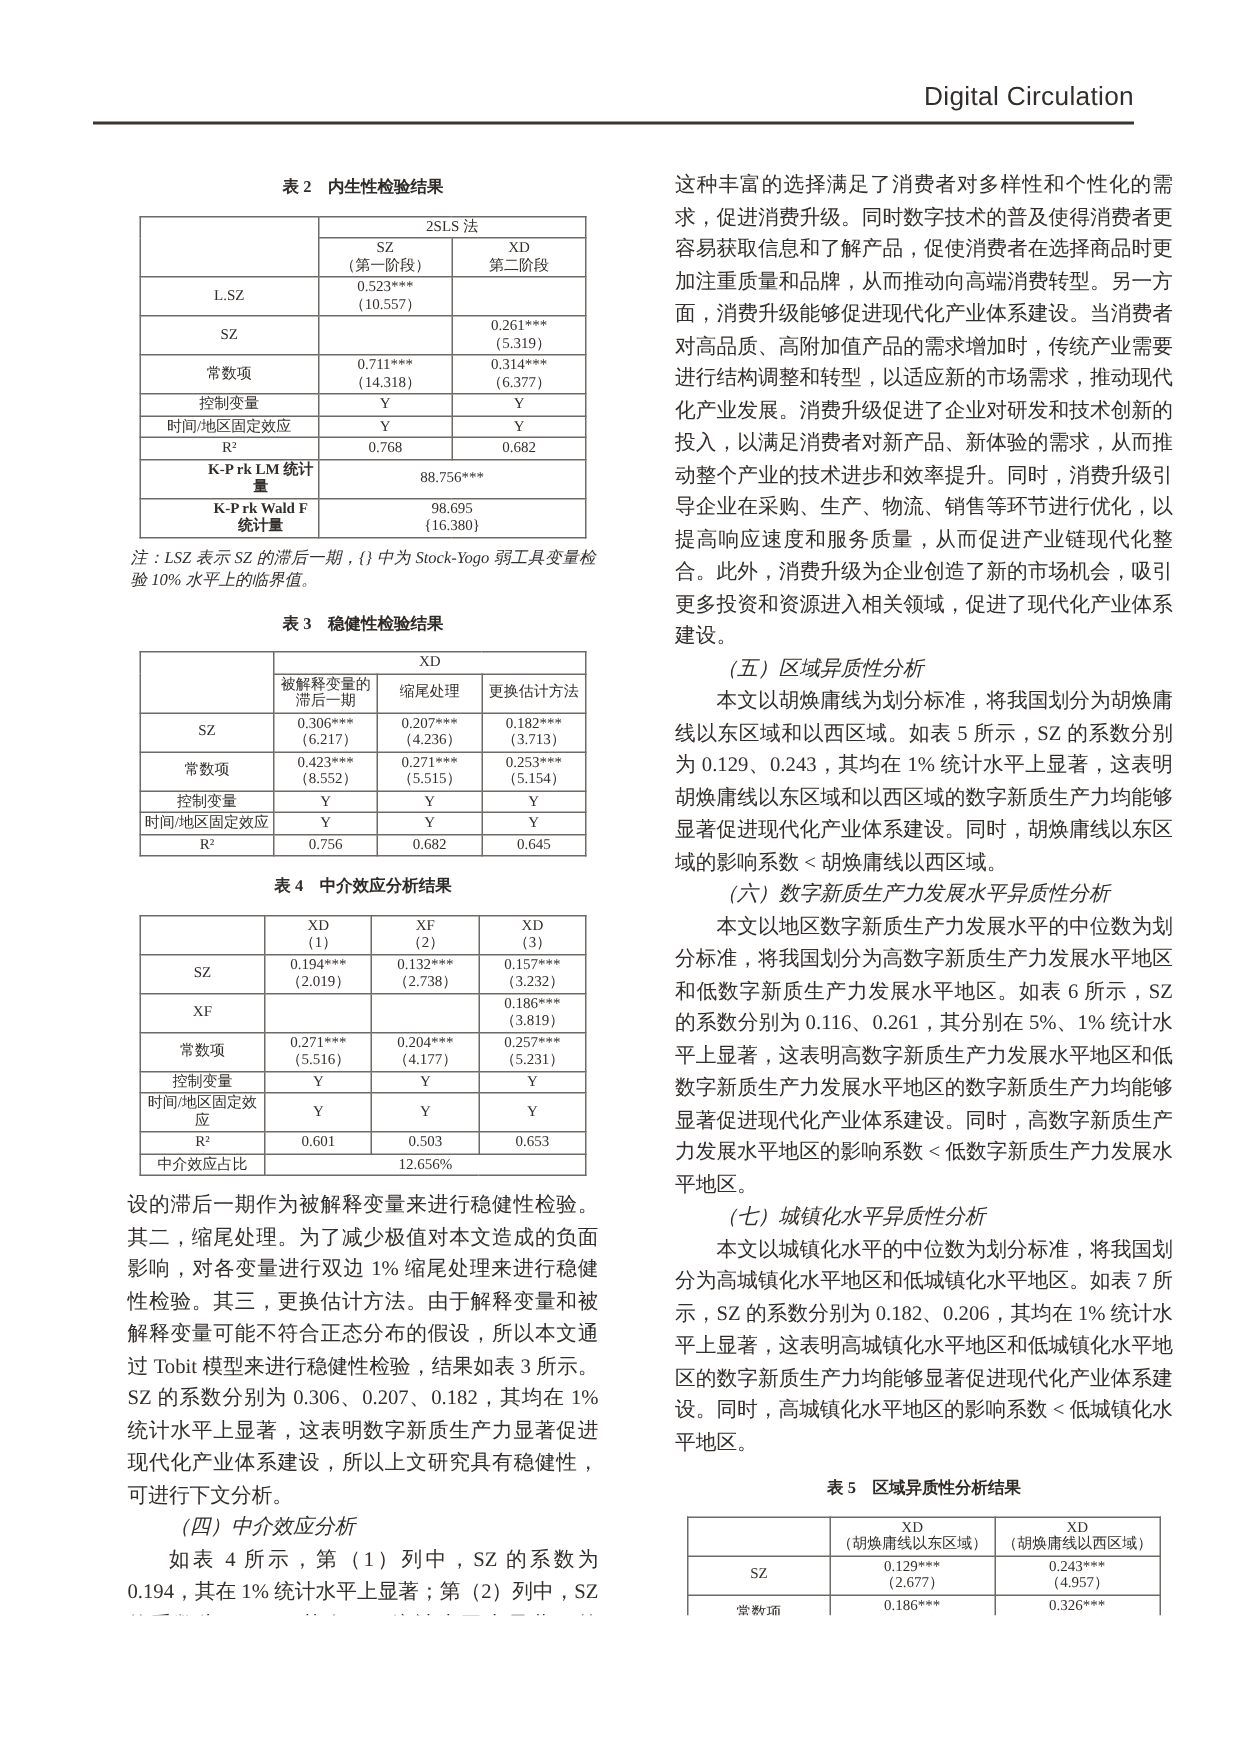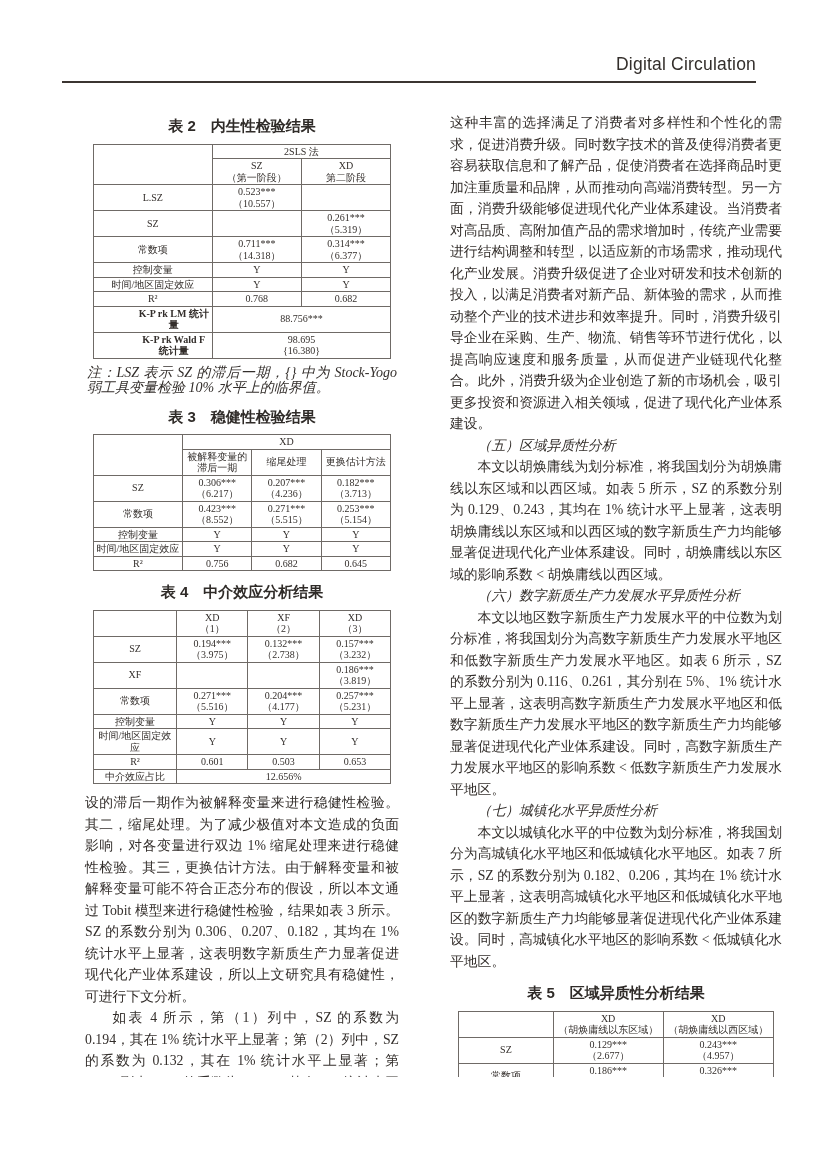--- a/index.html
+++ b/index.html
@@ -22,37 +22,37 @@
     font-size: 13.8px; line-height: 21.5px; text-align: justify; color: #332e2b;
   }
   .col-left  { left: 85px;  width: 314px; }
   .col-right { left: 450px; width: 332px; }
   .para { text-indent: 2em; }
   .para.cont { text-indent: 0; }
   .para.mt8 { margin-top: 8px; }
   .subhead { font-style: italic; text-indent: 2em; }
   
   .tcap {
-    font-family: Liberation Sans, sans-serif;
-    font-weight: bold; font-size: 15px; text-align: center;
+    font-family: Liberation Serif, serif;
+    font-weight: bold; font-size: 11px; text-align: center;
     margin: 10px 0 7px; text-indent: 0; color: #2f2b28;
   }
   .tcap.first { margin-top: 3px; }
   
   table.dt {
     width: 95%; margin: 0 auto; border-collapse: collapse;
     font-size: 10px; line-height: 11.5px; color: #332e2b; table-layout: fixed;
   }
   .dt td {
     border: 1px solid #6f6a66; text-align: center; vertical-align: middle;
     padding: 1px 2px; white-space: pre-line;
   }
   .dt td.b { font-weight: bold; padding-left: 44px; }
   .note {
-    font-size: 14px; line-height: 15.5px; font-style: italic;
+    font-size: 11px; line-height: 15.5px; font-style: italic;
     margin: 6px 2px 0; text-align: justify; text-indent: 0;
   }
   
   .page-footer {
     position: absolute; left: 62px; top: 1103px; width: 694px; text-align: right;
     font-family: "Liberation Sans", "DejaVu Sans", sans-serif;
     font-weight: bold; font-size: 12px; color: #3b3531;
   }
   .page-num { font-size: 13.5px; margin-left: 10px; font-family: Liberation Mono, monospace; }
 </style>
@@ -205,21 +205,21 @@
         <td>XD
 （1）</td>
         <td>XF
 （2）</td>
         <td>XD
 （3）</td>
       </tr>
       <tr>
         <td>SZ</td>
         <td>0.194***
-（3.975）</td>
+（2.019）</td>
         <td>0.132***
 （2.738）</td>
         <td>0.157***
 （3.232）</td>
       </tr>
       <tr>
         <td>XF</td>
         <td></td>
         <td></td>
         <td>0.186***
@@ -253,20 +253,21 @@
         <td>0.653</td>
       </tr>
       <tr>
         <td>中介效应占比</td>
         <td colspan="3">12.656%</td>
       </tr>
     </tbody>
       </table>
 
     <p class="para cont mt8">设的滞后一期作为被解释变量来进行稳健性检验。其二，缩尾处理。为了减少极值对本文造成的负面影响，对各变量进行双边 1% 缩尾处理来进行稳健性检验。其三，更换估计方法。由于解释变量和被解释变量可能不符合正态分布的假设，所以本文通过 Tobit 模型来进行稳健性检验，结果如表 3 所示。SZ 的系数分别为 0.306、0.207、0.182，其均在 1% 统计水平上显著，这表明数字新质生产力显著促进现代化产业体系建设，所以上文研究具有稳健性，可进行下文分析。</p>
+    <p class="subhead">（四）中介效应分析</p>
     <p class="para">如表 4 所示，第（1）列中，SZ 的系数为 0.194，其在 1% 统计水平上显著；第（2）列中，SZ 的系数为 0.132，其在 1% 统计水平上显著；第（3）列中，SZ 的系数为 0.157，其在 1% 统计水平上显著。其与第（1）列相比，系数降低，但是仍然在 1% 统计水平上显著。同时 XF 的系数为 0.186，其在 1% 统计水平上显著，这表明消费升级在数字新质生产力对现代化产业体系建设的影响中发挥部分中介效应，所以假设 2 成立。原因在于：一方面，数字新质生产力能够促进消费升级。数字技术使得产品设计和生产更加灵活，能够快速响应市场需求变化，推出多样化产品。</p>
   </div>
 
   <div class="col col-right">
     <p class="para cont">这种丰富的选择满足了消费者对多样性和个性化的需求，促进消费升级。同时数字技术的普及使得消费者更容易获取信息和了解产品，促使消费者在选择商品时更加注重质量和品牌，从而推动向高端消费转型。另一方面，消费升级能够促进现代化产业体系建设。当消费者对高品质、高附加值产品的需求增加时，传统产业需要进行结构调整和转型，以适应新的市场需求，推动现代化产业发展。消费升级促进了企业对研发和技术创新的投入，以满足消费者对新产品、新体验的需求，从而推动整个产业的技术进步和效率提升。同时，消费升级引导企业在采购、生产、物流、销售等环节进行优化，以提高响应速度和服务质量，从而促进产业链现代化整合。此外，消费升级为企业创造了新的市场机会，吸引更多投资和资源进入相关领域，促进了现代化产业体系建设。</p>
     <p class="subhead">（五）区域异质性分析</p>
     <p class="para">本文以胡焕庸线为划分标准，将我国划分为胡焕庸线以东区域和以西区域。如表 5 所示，SZ 的系数分别为 0.129、0.243，其均在 1% 统计水平上显著，这表明胡焕庸线以东区域和以西区域的数字新质生产力均能够显著促进现代化产业体系建设。同时，胡焕庸线以东区域的影响系数 &lt; 胡焕庸线以西区域。</p>
     <p class="subhead">（六）数字新质生产力发展水平异质性分析</p>
     <p class="para">本文以地区数字新质生产力发展水平的中位数为划分标准，将我国划分为高数字新质生产力发展水平地区和低数字新质生产力发展水平地区。如表 6 所示，SZ 的系数分别为 0.116、0.261，其分别在 5%、1% 统计水平上显著，这表明高数字新质生产力发展水平地区和低数字新质生产力发展水平地区的数字新质生产力均能够显著促进现代化产业体系建设。同时，高数字新质生产力发展水平地区的影响系数 &lt; 低数字新质生产力发展水平地区。</p>
     <p class="subhead">（七）城镇化水平异质性分析</p>

